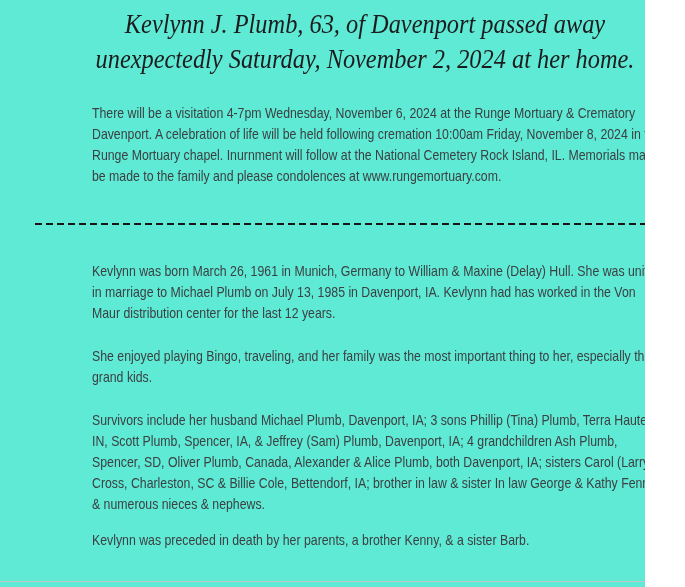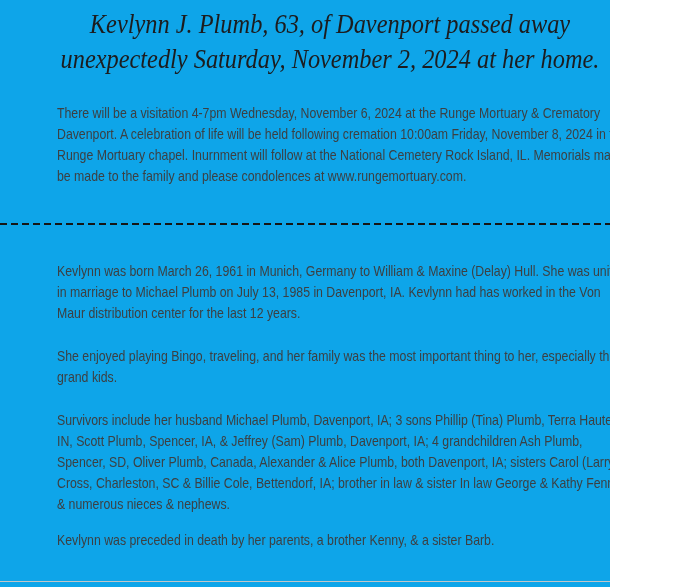--- a/index.html
+++ b/index.html
@@ -4,23 +4,24 @@
 <style>
   html, body {
     margin: 0;
     padding: 0;
     background: #ffffff;
   }
   .page {
     position: relative;
     width: 610px;
     height: 587px;
-    background: #0ea5e9;
+    background: #5eead4;
     overflow: hidden;
     font-family: "Liberation Sans", "DejaVu Sans", sans-serif;
+    padding-left: 35px;
   }
   .title {
     width: 660px;
     margin: 6px auto 0 auto;
     transform: scaleX(0.87);
     transform-origin: center top;
     font-family: "Liberation Serif", "DejaVu Serif", serif;
     font-style: italic;
     font-weight: normal;
     font-size: 28px;

